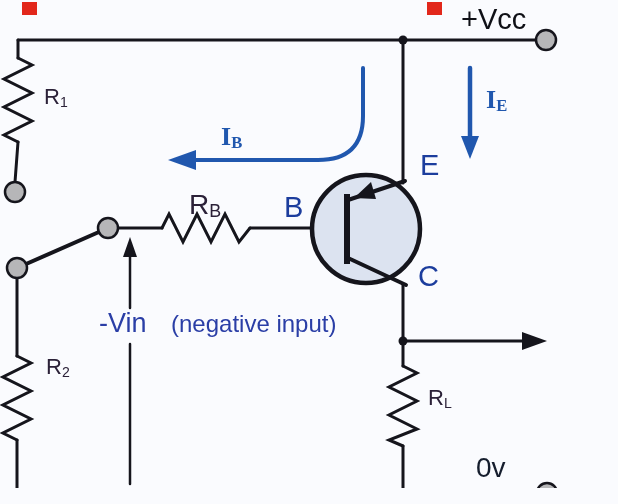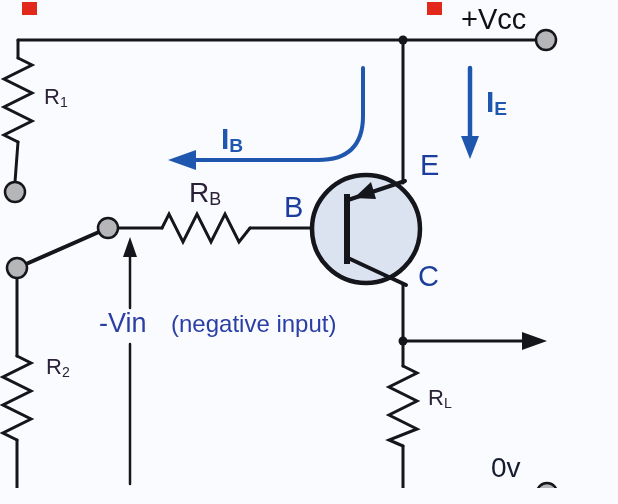--- a/index.html
+++ b/index.html
@@ -12,21 +12,21 @@
   #stage{
     position:relative;width:618px;height:488px;overflow:hidden;
     background:var(--background);
     font-family:"Liberation Sans", sans-serif;
   }
   #stage svg{position:absolute;left:0;top:0;}
   .lbl{position:absolute;white-space:nowrap;line-height:1;}
   .lbl .sub{font-size:0.64em;position:relative;top:0.18em;letter-spacing:0;}
   .comp{color:var(--component_label);font-size:22px;}
   .pin{color:var(--pin_label_blue);font-size:29px;}
-  .cur{color:var(--arrow_blue);font-size:30px;font-family:Liberation Sans, sans-serif;font-weight:bold;}
+  .cur{color:var(--arrow_blue);font-size:26px;font-family:Liberation Serif, serif;font-weight:bold;}
   .sig{color:var(--signal_label_blue);font-size:27px;}
   .wireline{stroke:var(--wire);stroke-width:3;fill:none;stroke-linecap:round;stroke-linejoin:round;}
   .resistor{stroke:var(--wire);stroke-width:3;fill:none;stroke-linejoin:miter;stroke-linecap:round;}
   .bluestroke{stroke:var(--arrow_blue);stroke-width:4;fill:none;stroke-linecap:round;}
   .bluefill{fill:var(--arrow_blue);stroke:none;}
   .blackfill{fill:var(--wire);stroke:none;}
   .terminal{fill:var(--terminal_fill);stroke:var(--wire);stroke-width:2.5;}
   .junction{fill:var(--wire);stroke:none;}
 </style>
 </head>
@@ -83,31 +83,31 @@
     <circle class="terminal" cx="15" cy="192" r="10"></circle>
     <circle class="terminal" cx="17" cy="268" r="10"></circle>
     <circle class="terminal" cx="108" cy="228" r="10"></circle>
     <circle class="terminal" cx="547" cy="493" r="10"></circle>
   </svg>
 
   <div class="lbl" style="left:461px;top:5px;font-size:29px;color:var(--supply_label)">+Vcc</div>
 
   <div class="lbl comp" style="left:44px;top:86px"><span>R</span><span class="sub">1</span></div>
 
-  <div class="lbl comp" style="left:189px;top:179px;font-size:28px"><span>R</span><span class="sub">B</span></div>
+  <div class="lbl comp" style="left:189px;top:191px;font-size:28px"><span>R</span><span class="sub">B</span></div>
 
   <div class="lbl comp" style="left:46px;top:356px"><span>R</span><span class="sub">2</span></div>
 
   <div class="lbl comp" style="left:428px;top:387px"><span>R</span><span class="sub">L</span></div>
 
   <div class="lbl cur" style="left:221px;top:124px"><span>I</span><span class="sub">B</span></div>
 
   <div class="lbl cur" style="left:486px;top:87px"><span>I</span><span class="sub">E</span></div>
 
   <div class="lbl pin" style="left:284px;top:193px">B</div>
   <div class="lbl pin" style="left:420px;top:151px">E</div>
   <div class="lbl pin" style="left:418px;top:262px">C</div>
 
   <div class="lbl sig" style="left:171px;top:312px;font-size:24px">(negative input)</div>
   <div class="lbl sig" style="left:99px;top:310px">-Vin</div>
 
-  <div class="lbl" style="left:491px;top:454px;font-size:28px;color:var(--ground_label)">0v</div>
+  <div class="lbl" style="left:476px;top:454px;font-size:28px;color:var(--ground_label)">0v</div>
 </div>
 
 </body></html>

